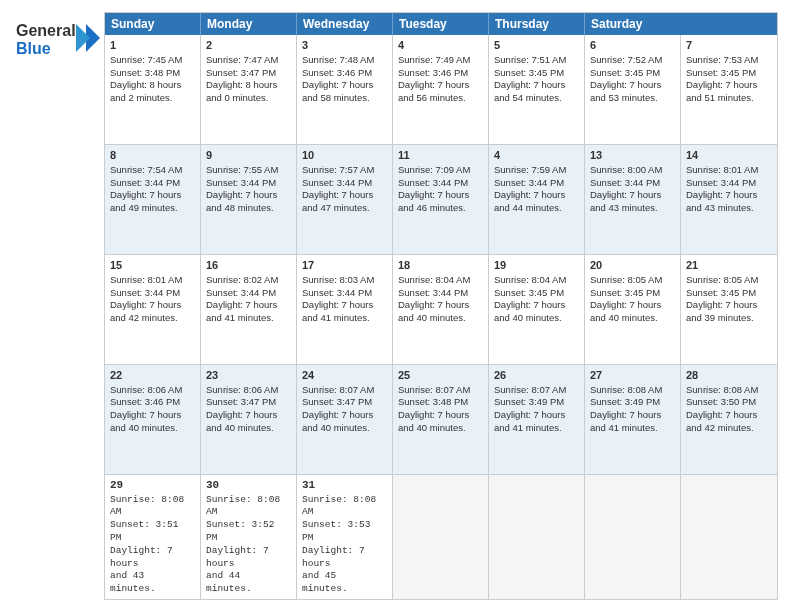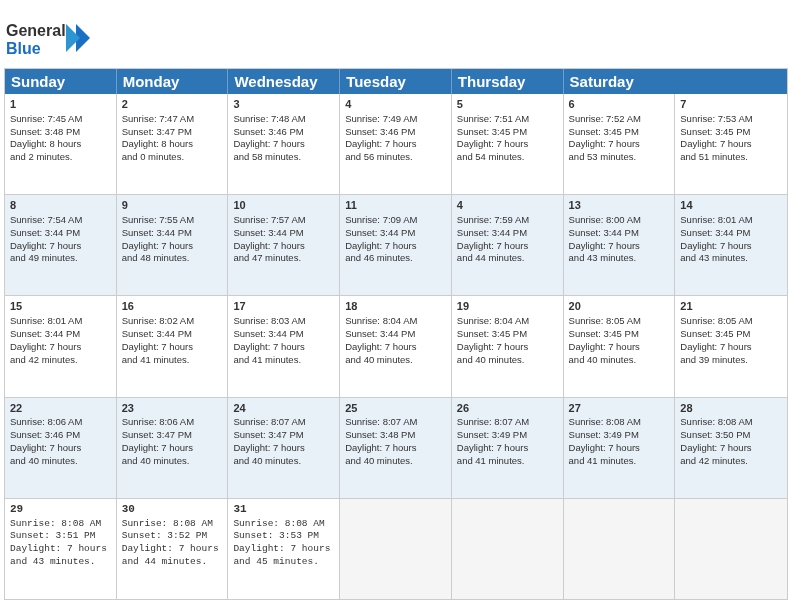--- a/index.html
+++ b/index.html
@@ -6,23 +6,22 @@
     body {
       width: 792px;
       height: 612px;
       font-family: Arial, sans-serif;
       background: #fff;
       overflow: hidden;
     }
     .page {
       width: 792px;
       height: 612px;
-      padding: 12px 4px;
-      display: flex;
-      flex-direction: column;
+      padding: 12px 14px;
+      display: flex;
     }
     .header {
       display: flex;
       align-items: flex-start;
       justify-content: space-between;
       margin-bottom: 6px;
     }
     .logo {
       display: flex;
       align-items: center;
@@ -49,21 +48,21 @@
       border: 1px solid #ccc;
     }
     .cal-header {
       display: grid;
       grid-template-columns: repeat(7, 1fr);
       background: #2e75b6;
     }
     .cal-header-cell {
       color: #fff;
       font-weight: bold;
-      font-size: 15px;
+      font-size: 12px;
       padding: 4px 6px;
       border-right: 1px solid rgba(255,255,255,0.3);
       text-align: left;
     }
     .cal-header-cell:last-child { border-right: none; }
     .cal-body {
       display: flex;
       flex-direction: column;
       flex: 1;
     }

